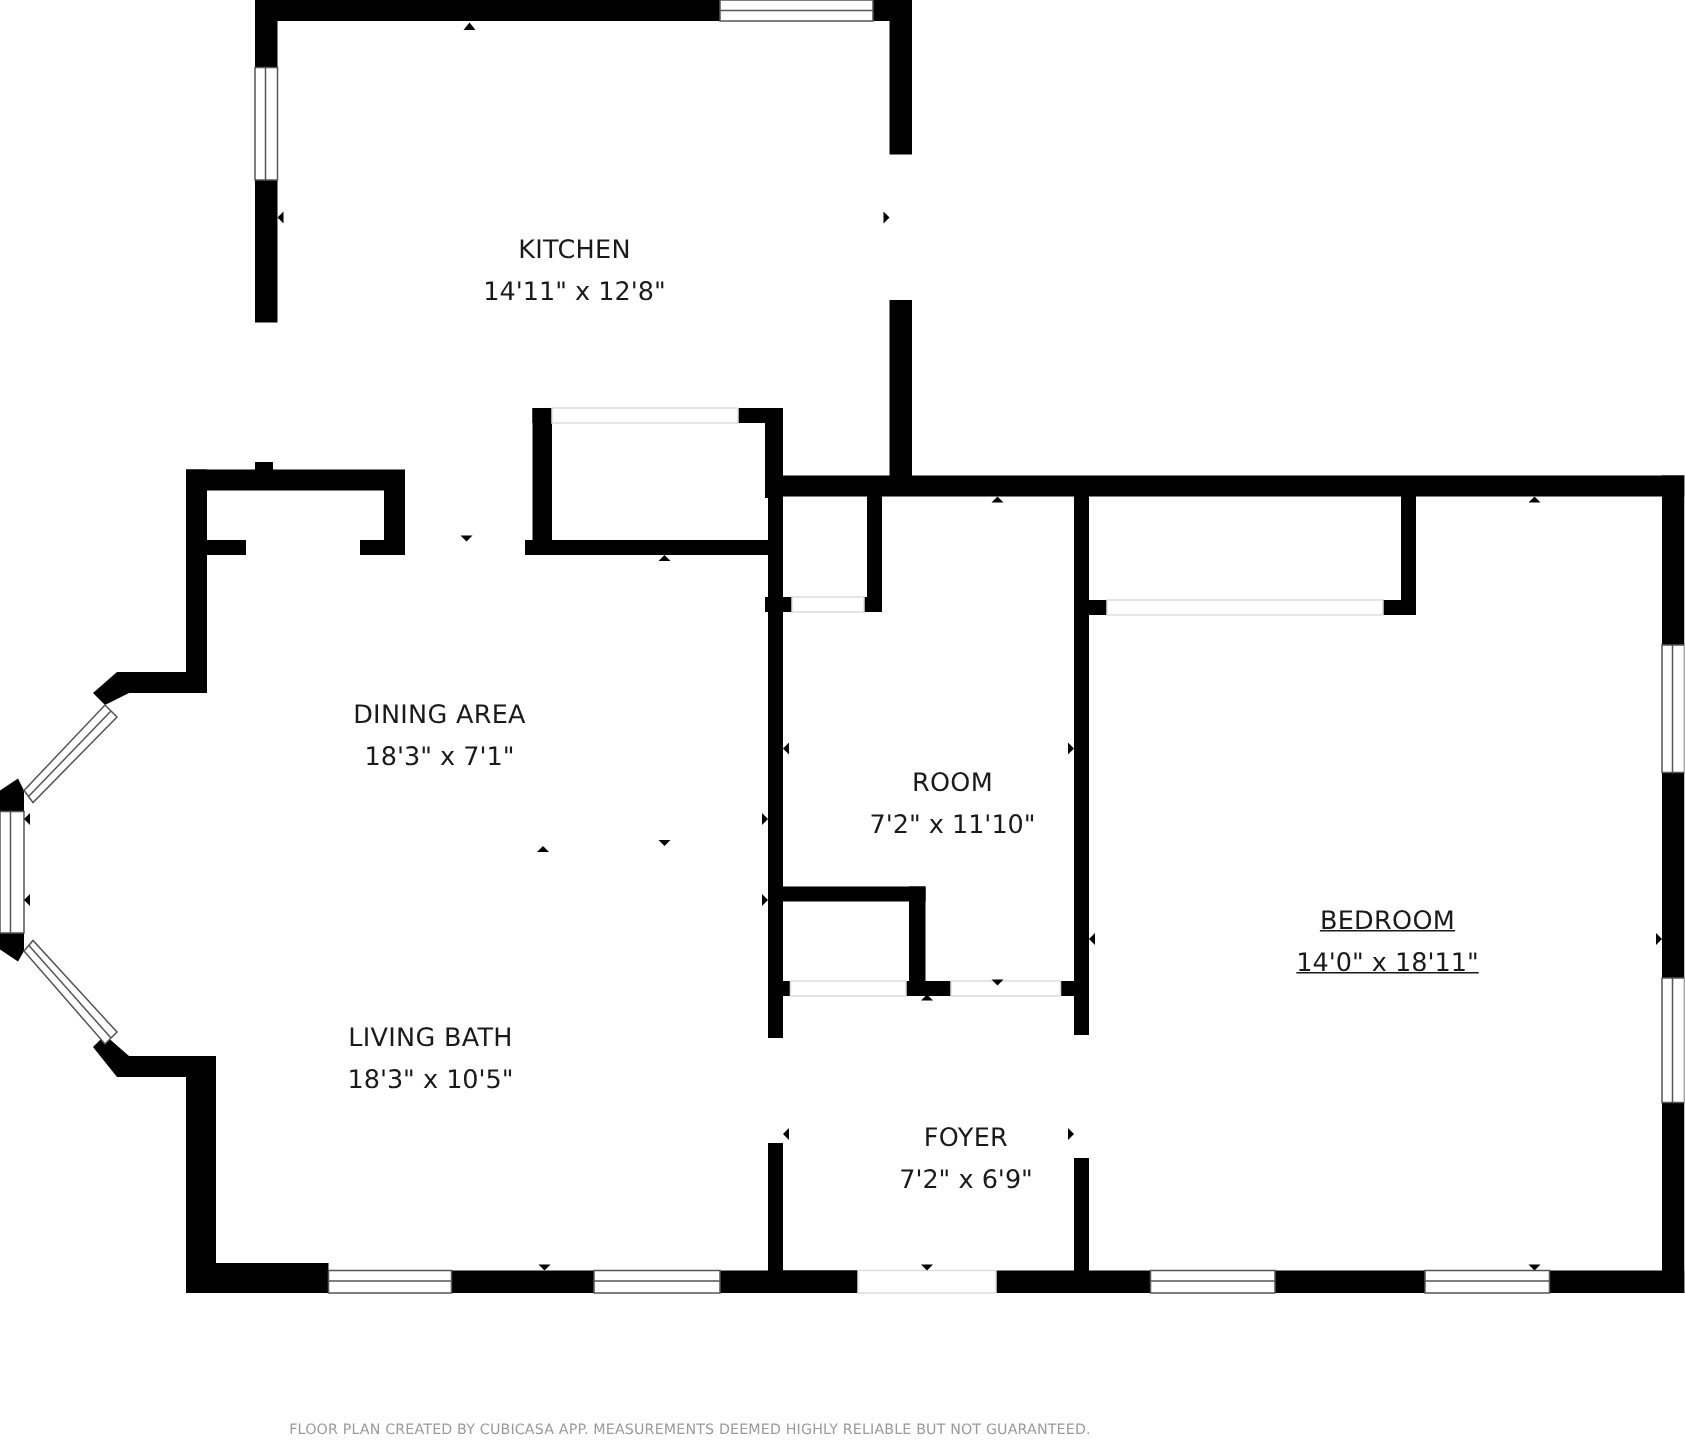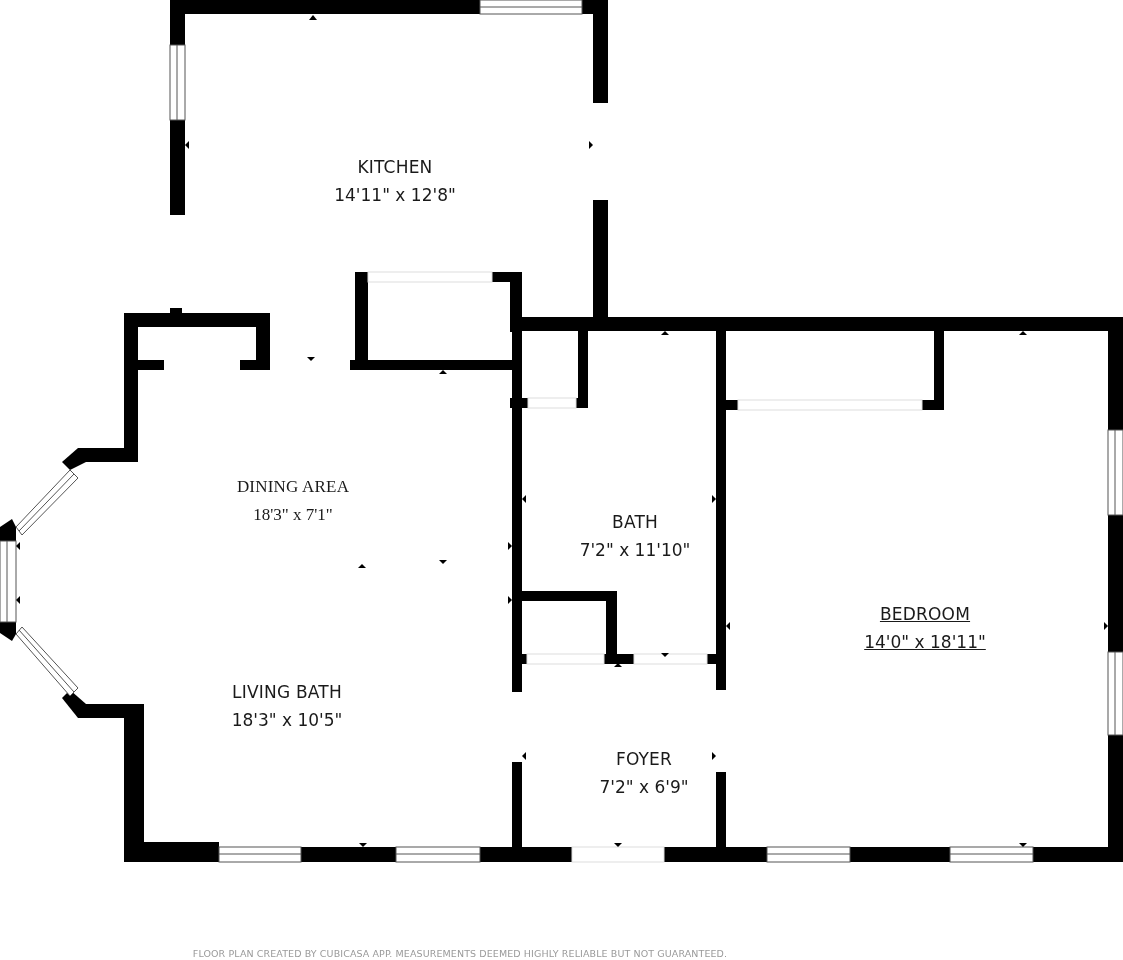--- a/index.html
+++ b/index.html
@@ -137,37 +137,37 @@
     <polygon points="522,756 526,752 526,760"></polygon>
     <polygon points="716,756 712,752 712,760"></polygon>
     <polygon points="614,843 618,847 622,843"></polygon>
     <polygon points="1019,335 1023,331 1027,335"></polygon>
     <polygon points="726,626 730,622 730,630"></polygon>
     <polygon points="1108,626 1104,622 1104,630"></polygon>
     <polygon points="1019,843 1023,847 1027,843"></polygon>
   </g>
 </svg>
 
-<div class="room-label" style="left:383px; top:153px;margin-left:12px;">
+<div class="room-label" style="left:383px; top:153px;">
   <span class="name">KITCHEN</span>
   <span class="dims">14'11" x 12'8"</span>
 </div>
 
-<div class="room-label" style="left:293px; top:473px;font-family:Liberation Serif, serif;">
+<div class="room-label" style="left:293px; top:463px;">
   <span class="name">DINING AREA</span>
   <span class="dims">18'3" x 7'1"</span>
 </div>
 
 <div class="room-label" style="left:287px; top:678px;">
   <span class="name">LIVING BATH</span>
   <span class="dims">18'3" x 10'5"</span>
 </div>
 
 <div class="room-label" style="left:635px; top:508px;">
-  <span class="name">BATH</span>
+  <span class="name">ROOM</span>
   <span class="dims">7'2" x 11'10"</span>
 </div>
 
 <div class="room-label" style="left:644px; top:745px;">
   <span class="name">FOYER</span>
   <span class="dims">7'2" x 6'9"</span>
 </div>
 
 <div class="room-label" style="left:925px; top:600px;text-decoration:underline;">
   <span class="name">BEDROOM</span>

